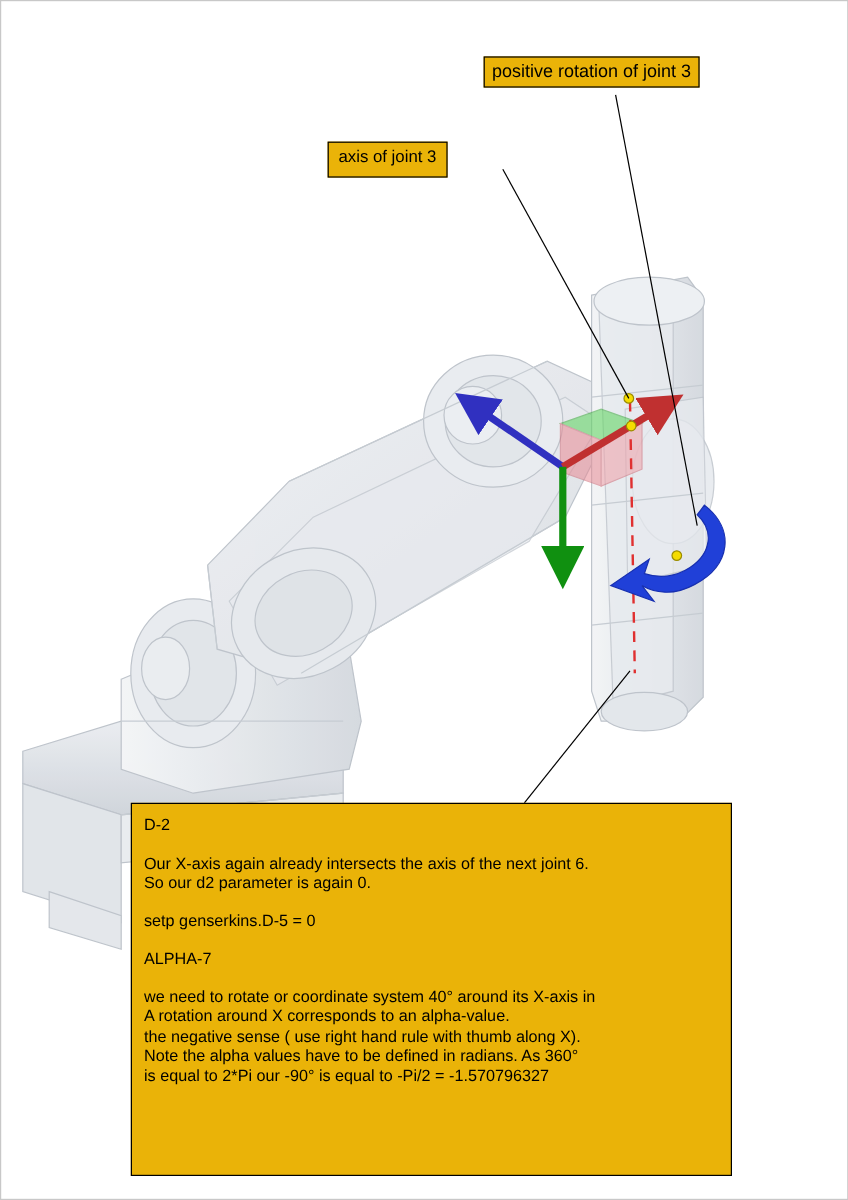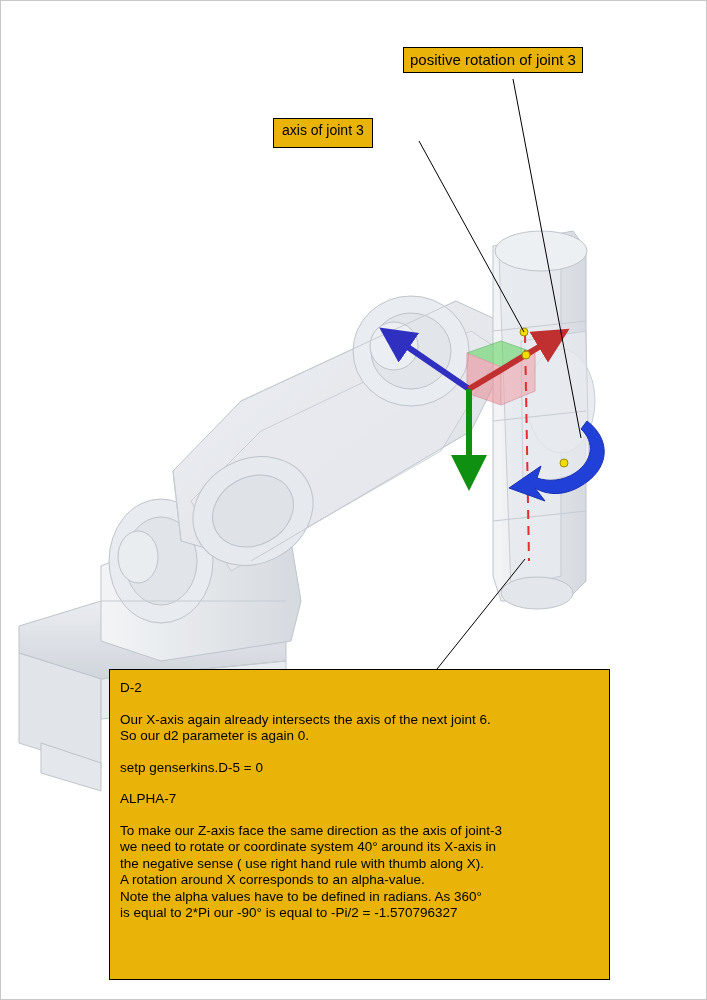--- a/index.html
+++ b/index.html
@@ -189,22 +189,21 @@
   <div class="callout" id="callout-main">
     <div class="para">D-2</div>
     <div class="gap"></div>
     <div class="para">Our X-axis again already intersects the axis of the next joint 6.</div>
     <div class="para">So our d2 parameter is again 0.</div>
     <div class="gap"></div>
     <div class="para">setp genserkins.D-5 = 0</div>
     <div class="gap"></div>
     <div class="para">ALPHA-7</div>
     <div class="gap"></div>
-    <div class="para">To make our Z-axis face the same direction as the axis of joint-3</div>
     <div class="para">we need to rotate or coordinate system 40°  around its X-axis in</div>
+    <div class="para">A rotation around X corresponds to an alpha-value.</div>
     <div class="para">the negative sense ( use right hand rule with thumb along X).</div>
-    <div class="para">A rotation around X corresponds to an alpha-value.</div>
     <div class="para">Note the alpha values have to be defined in radians. As 360°</div>
     <div class="para">is equal to 2*Pi our -90° is equal to -Pi/2 = -1.570796327</div>
     <div class="gap-small"></div>
   </div>
 
 </div>
 
 </body></html>

